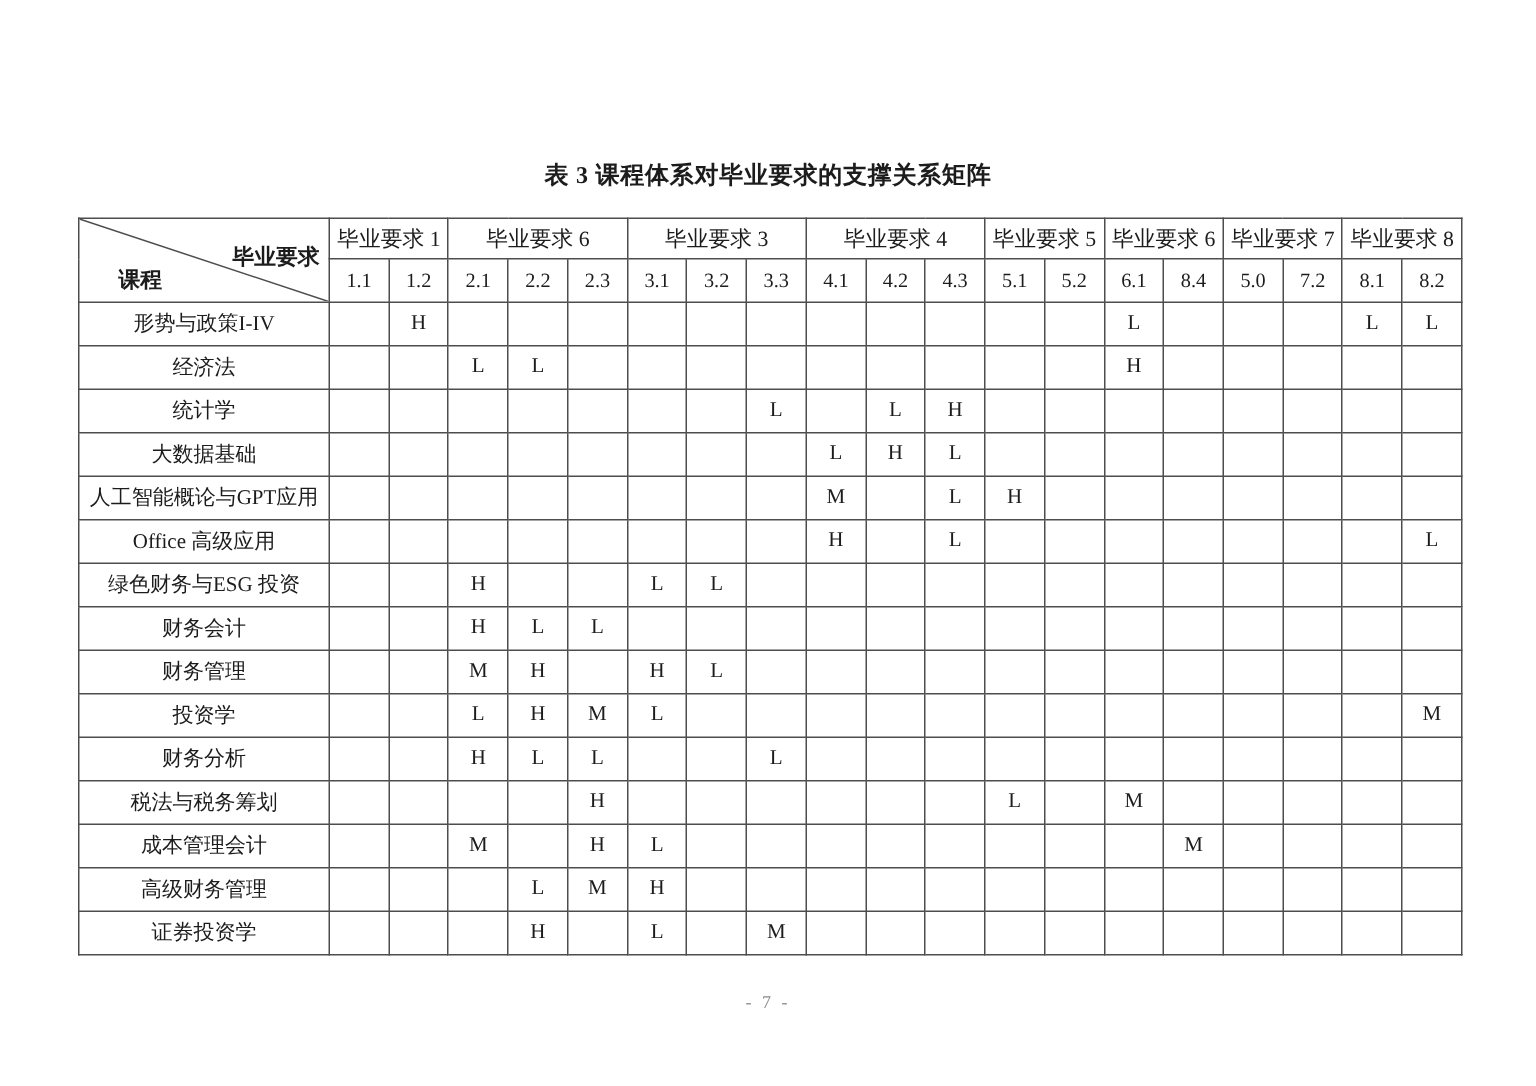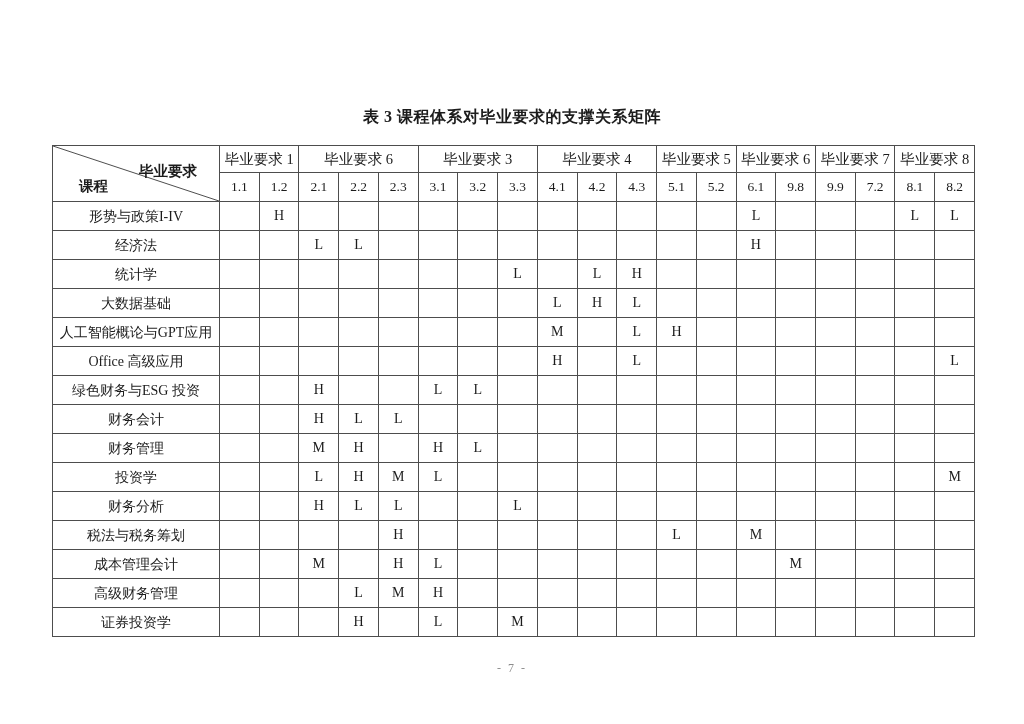--- a/index.html
+++ b/index.html
@@ -72,21 +72,21 @@
   .corner svg {
     position: absolute;
     left: 0; top: 0;
     width: 100%;
     height: 100%;
     display: block;
   }
   .corner-top {
     position: absolute;
     top: 16px;
-    right: 22px;
+    right: 6px;
     font-weight: bold;
     font-size: 14.5px;
     white-space: nowrap;
   }
   .corner-bottom {
     position: absolute;
     bottom: 5px;
     left: 26px;
     font-weight: bold;
     font-size: 14.5px;
@@ -160,22 +160,22 @@
           <th class="sub-th">2.3</th>
           <th class="sub-th">3.1</th>
           <th class="sub-th">3.2</th>
           <th class="sub-th">3.3</th>
           <th class="sub-th">4.1</th>
           <th class="sub-th">4.2</th>
           <th class="sub-th">4.3</th>
           <th class="sub-th">5.1</th>
           <th class="sub-th">5.2</th>
           <th class="sub-th">6.1</th>
-          <th class="sub-th">9.8</th>
-          <th class="sub-th">9.9</th>
+          <th class="sub-th">8.4</th>
+          <th class="sub-th">5.0</th>
           <th class="sub-th">7.2</th>
           <th class="sub-th">8.1</th>
           <th class="sub-th">8.2</th>
         </tr>
     </thead>
     <tbody>
         <tr>
           <td class="course-td">形势与政策I-IV</td>
           <td class="cell-td"></td>
           <td class="cell-td">H</td>

